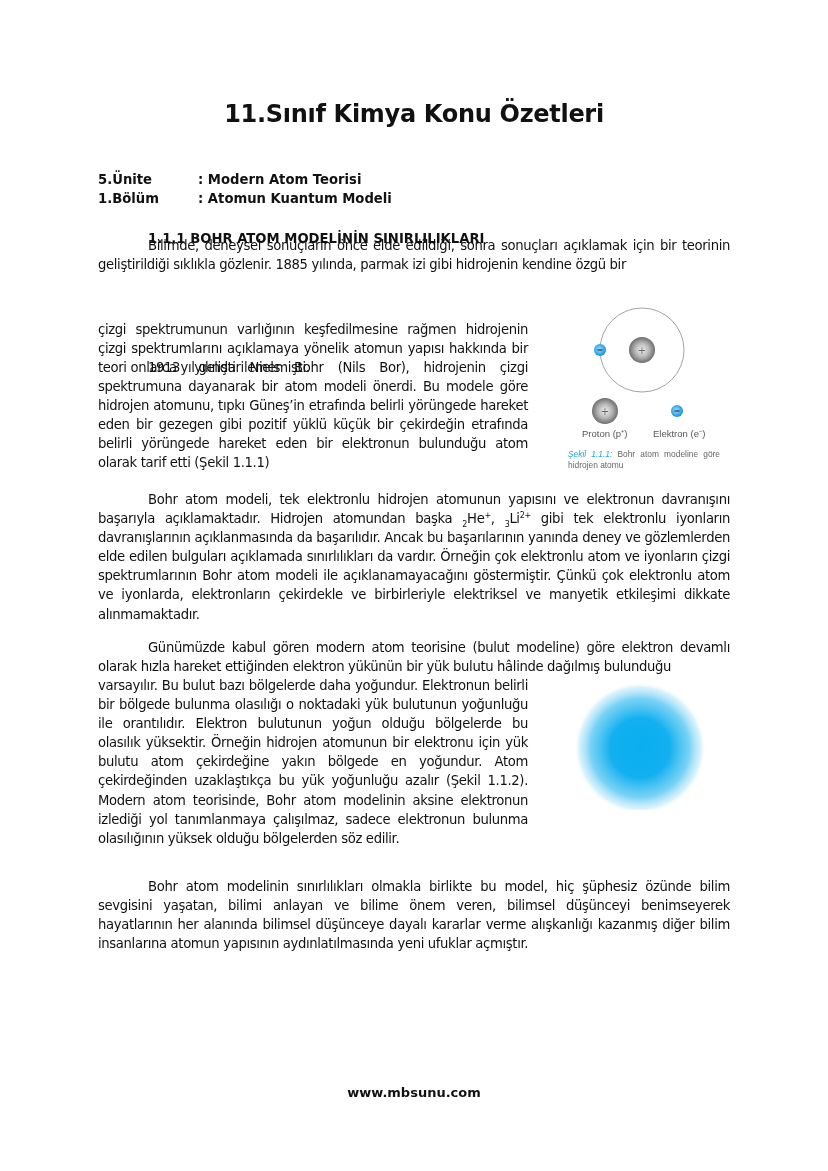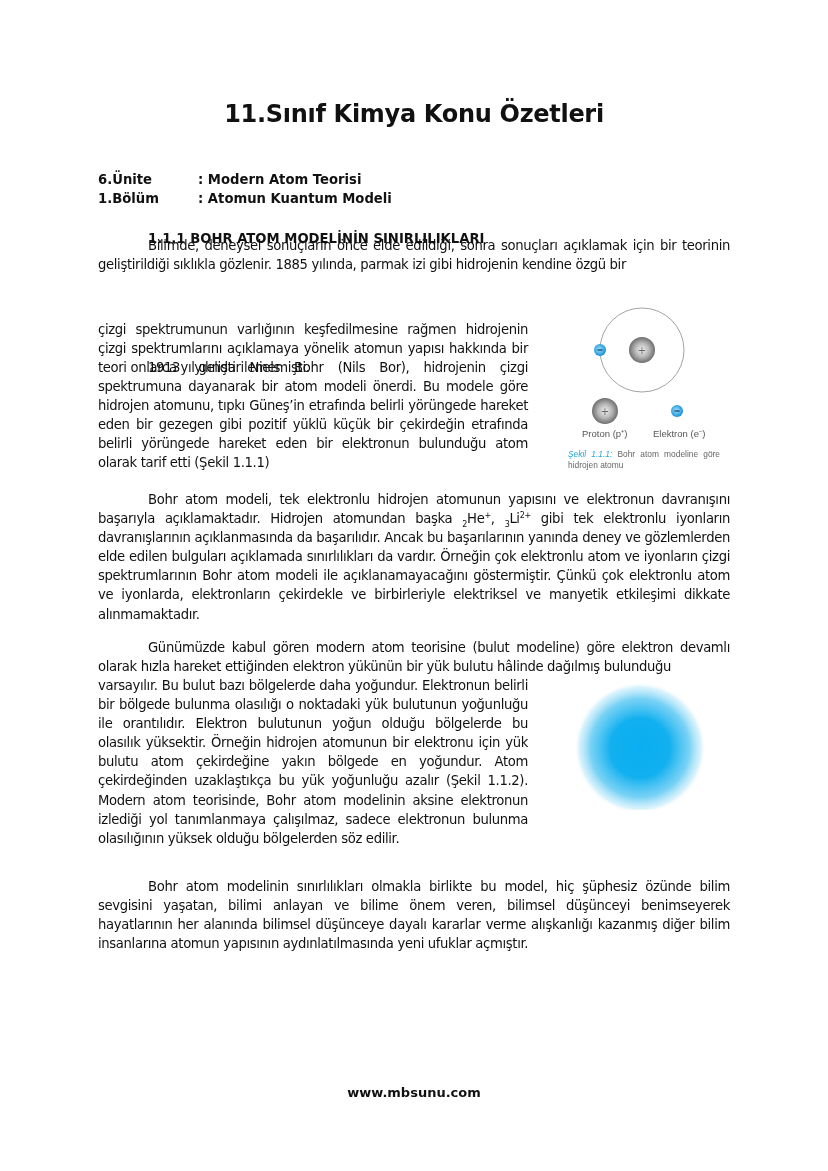--- a/index.html
+++ b/index.html
@@ -19,21 +19,21 @@
   .fig-label { font-family: "Liberation Sans", sans-serif; font-size: 9.5px; color: #555; }
   .footer { left: 0; width: 828px; top: 1085px; text-align: center; font-weight: bold; font-size: 13px; }
   sub, sup { font-size: 8px; line-height: 0; }
 </style>
 </head>
 <body>
 
 <div class="abs title">11.Sınıf Kimya Konu Özetleri</div>
 
 <div class="abs meta-row" style="top:172px;">
-  <span class="meta-key">6.Ünite</span><span>: Modern Atom Teorisi</span>
+  <span class="meta-key">5.Ünite</span><span>: Modern Atom Teorisi</span>
 </div>
 <div class="abs meta-row" style="top:191px;">
   <span class="meta-key">1.Bölüm</span><span>: Atomun Kuantum Modeli</span>
 </div>
 
 <div class="abs section-heading">1.1.1 BOHR ATOM MODELİNİN SINIRLILIKLARI</div>
 
 <div class="abs para full" style="top:236px;">
   <span class="indent"></span><span>Bilimde, deneysel sonuçların önce elde edildiği, sonra sonuçları açıklamak için bir teorinin geliştirildiği sıklıkla gözlenir. 1885 yılında, parmak izi gibi hidrojenin kendine özgü bir</span>
 </div>

